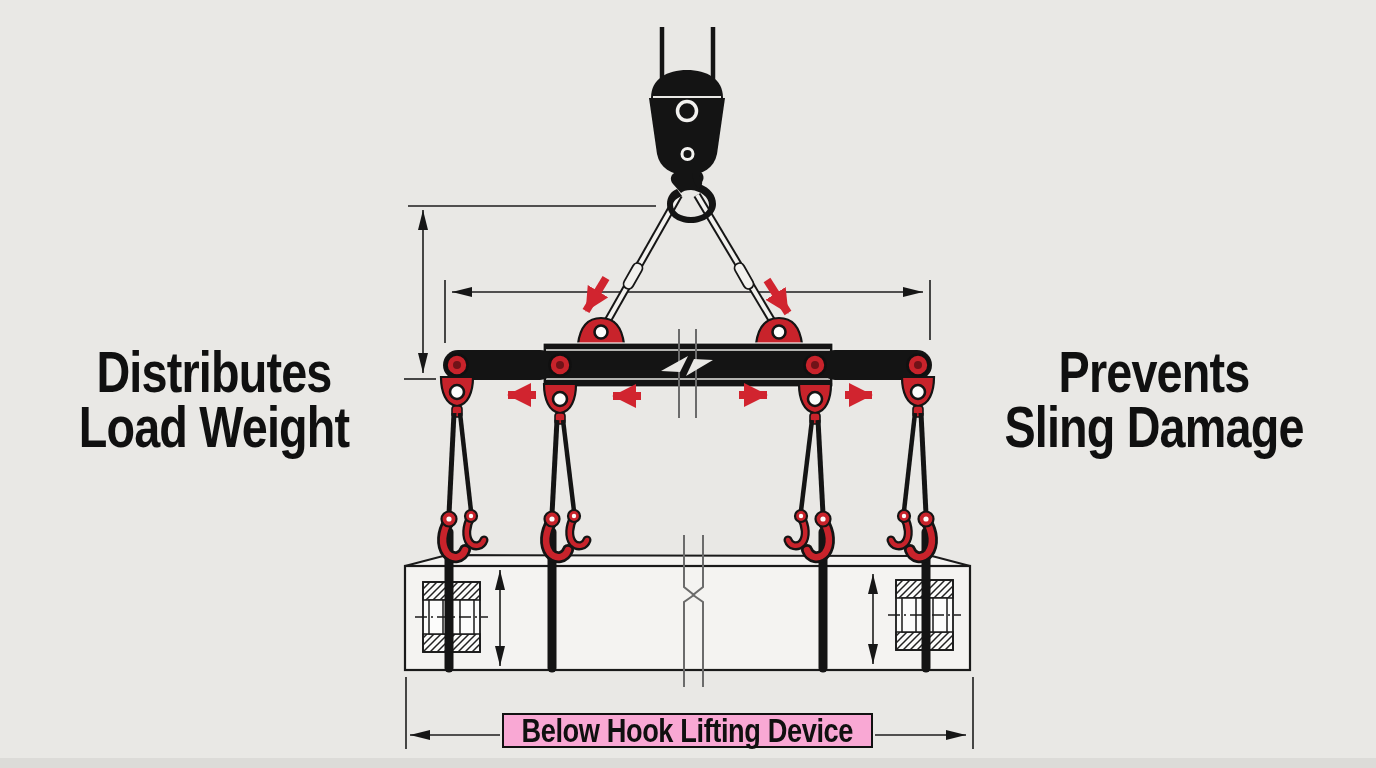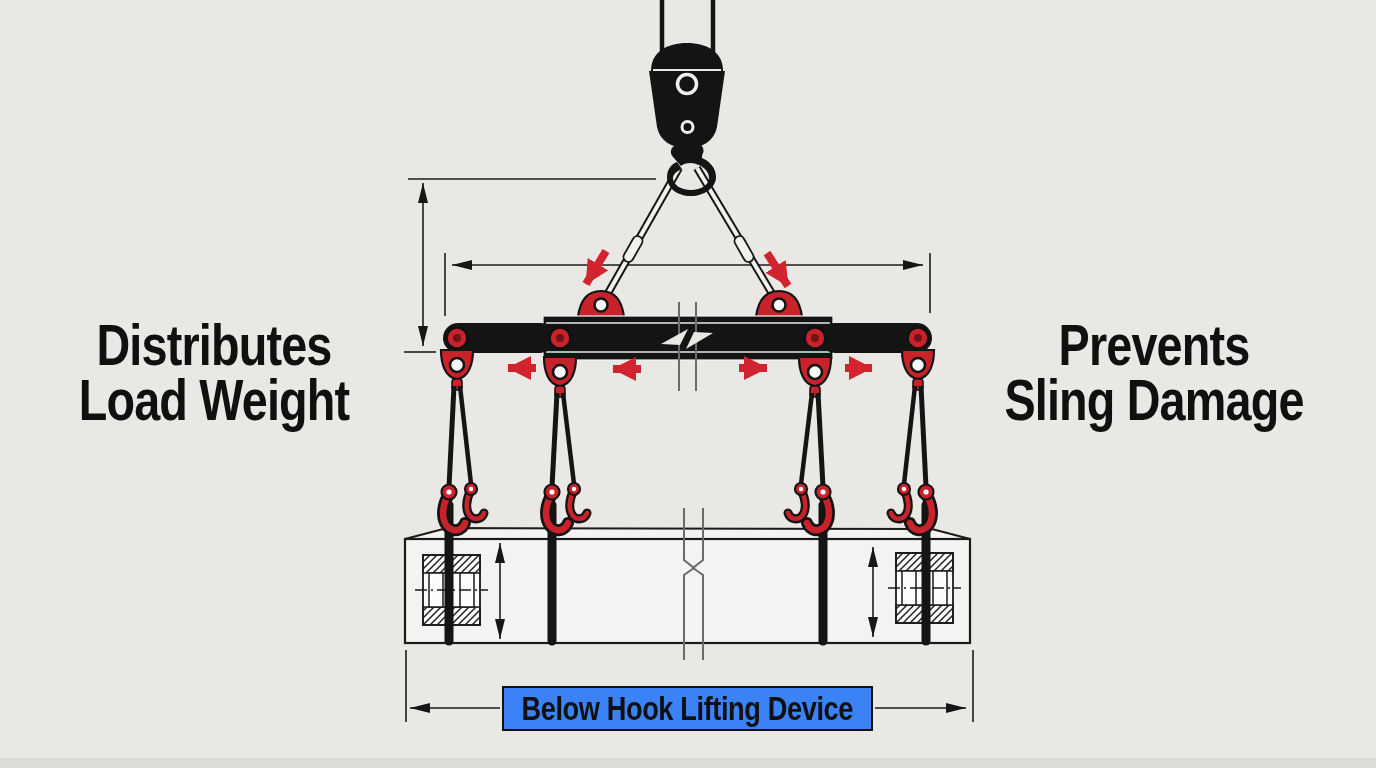--- a/index.html
+++ b/index.html
@@ -1,33 +1,33 @@
 <!DOCTYPE html>
 <html><head>
 <meta charset="utf-8">
 <style>
   html,body{margin:0;padding:0;}
   body{
     width:1376px;height:768px;position:relative;overflow:hidden;
     background:#e9e8e5;
     font-family:"Liberation Sans","DejaVu Sans",sans-serif;
   }
-  .stage{position:absolute;inset:0;}
+  .stage{position:absolute;inset:0;margin-top:27px;}
   svg{position:absolute;left:0;top:0;}
   .big-label{
     position:absolute;text-align:center;color:#101010;
     font-weight:700;font-size:57px;line-height:55px;letter-spacing:-1px;
     transform:scale(0.82,1);transform-origin:center center;
     white-space:nowrap;
   }
   .label-left{left:18px;top:318px;width:392px;}
   .label-right{left:952px;top:318px;width:404px;}
   .caption-box{
-    position:absolute;left:502px;top:686px;width:371px;height:45px;
-    background:#3b82f6;border:2.5px solid #111;box-sizing:border-box;
+    position:absolute;left:502px;top:686px;width:371px;height:35px;
+    background:#f9a8d4;border:2.5px solid #111;box-sizing:border-box;
     display:flex;align-items:center;justify-content:center;
   }
   .caption-text{
     font-weight:700;font-size:34px;color:#101010;letter-spacing:-0.5px;
     transform:scale(0.80,1);transform-origin:center center;white-space:nowrap;
   }
   .bottom-strip{
     position:absolute;left:0;bottom:0;width:1376px;height:10px;background:#dcdbd8;
   }
 </style>

